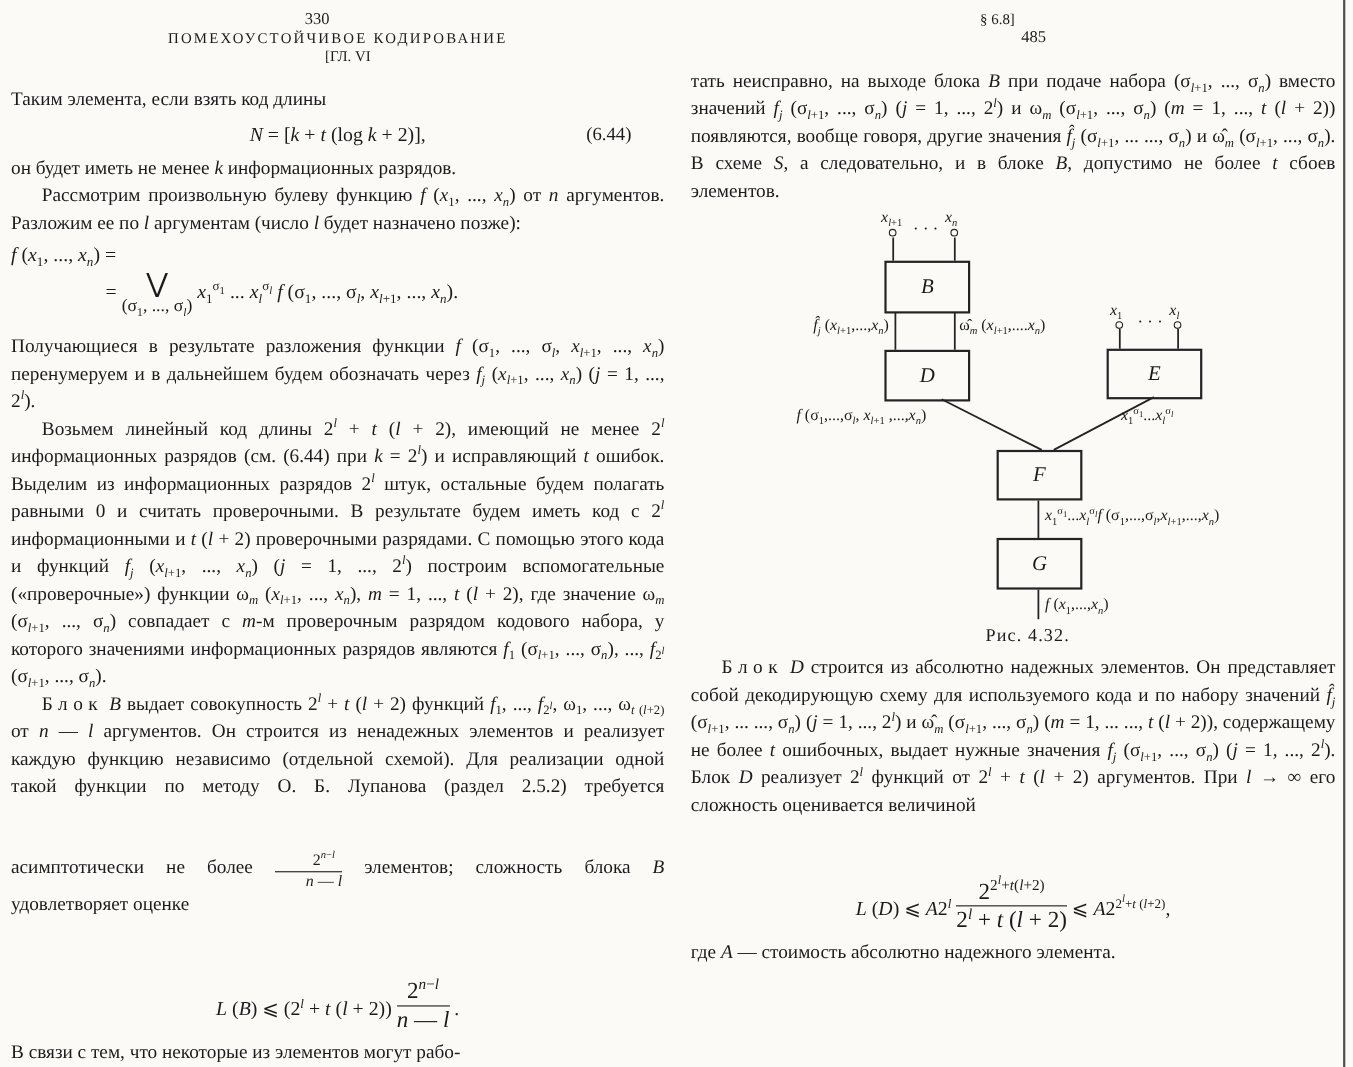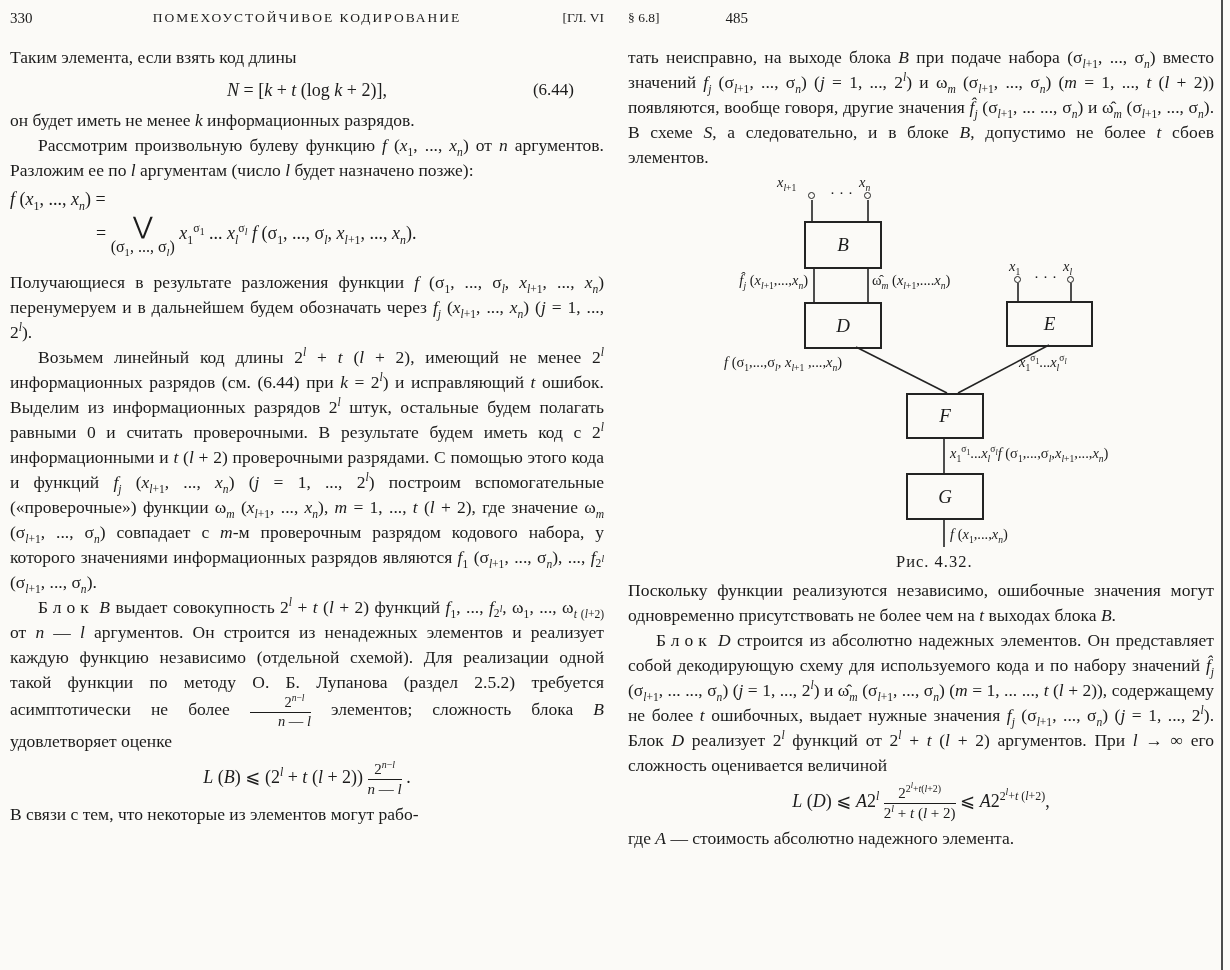--- a/index.html
+++ b/index.html
@@ -4,40 +4,40 @@
 <style>
   html,body{margin:0;padding:0;}
   body{
     width:1230px;height:970px;position:relative;overflow:hidden;
     background:#fbfaf7;color:#1b1b1b;
     font-family:"Liberation Serif","DejaVu Serif",serif;
   }
   .page{position:absolute;top:10px;}
   .page-left{left:10px;width:594px;}
   .page-right{left:628px;width:586px;}
-  .rh{display:flex;align-items:flex-start;margin-bottom:18px;}
+  .rh{display:flex;align-items:center;margin-bottom:18px;flex-direction:column;}
   .rh .num{font-size:15px;min-width:60px;}
   .rh .num.r{text-align:right;}
   .rh .mid{flex:1;text-align:center;font-size:13.5px;letter-spacing:2px;}
   .rh .side{font-size:13.5px;min-width:60px;}
   .rh .side.r{text-align:right;}
   p{margin:0;font-size:17.5px;line-height:25px;text-align:justify;}
   .ind{text-indent:28px;}
   sup,sub{font-size:66%;line-height:0;}
   sup sup,sup sub,sub sub,sub sup{font-size:82%;}
   .sp{letter-spacing:5px;}
   .eq{position:relative;text-align:center;margin:7px 0 5px;font-size:18px;line-height:26px;}
   .eq .eq-tag{position:absolute;right:30px;top:50%;transform:translateY(-50%);font-size:17px;}
   .eq-left{text-align:left;margin:4px 0 8px;}
   .eq-left .l1{font-size:18px;line-height:25px;}
   .eq-left .l2{font-size:18px;padding:2px 0 6px 86px;line-height:1.15;}
-  .frac{display:inline-block;vertical-align:-11px;text-align:center;line-height:1.1;font-size:14.5px;}
+  .frac{display:inline-block;vertical-align:-11px;text-align:center;line-height:1.1;font-size:14.5px;margin-top:48px;}
   .fnum{display:block;border-bottom:1.3px solid currentColor;padding:0 4px 1px;}
   .fden{display:block;padding-top:1px;}
-  .eq .frac{font-size:15px;}
+  .eq .frac{font-size:21px;}
   .nary{display:inline-block;text-align:center;vertical-align:middle;}
   .nary-op{display:block;font-size:24px;line-height:1;}
   .nary-sub{display:block;font-size:16px;line-height:1.1;}
   
   .figure{position:relative;height:398px;margin:4px 0 6px;}
   .fig-lines{position:absolute;left:0;top:0;}
   .fig-lines line{stroke:#232323;stroke-width:1.6;}
   .fbox{position:absolute;border:2px solid #232323;display:flex;align-items:center;justify-content:center;
         font-style:italic;font-size:19px;background:transparent;box-sizing:border-box;}
   .term{position:absolute;width:7px;height:7px;border:1.6px solid #232323;border-radius:50%;box-sizing:border-box;background:#fbfaf7;}
@@ -89,21 +89,21 @@
       <line x1="186" y1="94" x2="186" y2="128"></line>
       <line x1="240" y1="94" x2="240" y2="128"></line>
       <line x1="390" y1="109" x2="390" y2="127"></line>
       <line x1="443" y1="109" x2="443" y2="127"></line>
       <line x1="228" y1="173" x2="319" y2="219"></line>
       <line x1="421" y1="171" x2="330" y2="219"></line>
       <line x1="316" y1="265" x2="316" y2="299"></line>
       <line x1="316" y1="346" x2="316" y2="373"></line>
     </svg>
 
-    <span class="flabel" style="left:149px;top:0px"><i>x</i><sub><i>l</i>+1</sub></span>
+    <span class="flabel" style="left:173px;top:0px"><i>x</i><sub><i>l</i>+1</sub></span>
     <span class="flabel" style="left:231px;top:0px"><i>x<sub>n</sub></i></span>
     <span class="fdots" style="left:202px;top:11px">···</span>
     <span class="term" style="left:180px;top:18px"></span>
     <span class="term" style="left:236px;top:18px"></span>
 
     <div class="fbox" style="left:176px;top:47px;width:78px;height:48px">B</div>
 
     <span class="flabel" style="left:4px;top:98px;width:176px;text-align:right"><i>f̂<sub>j</sub></i> (<i>x</i><sub><i>l</i>+1</sub>,...,<i>x<sub>n</sub></i>)</span>
     <span class="flabel" style="left:244px;top:98px">ω̂<sub><i>m</i></sub> (<i>x</i><sub><i>l</i>+1</sub>,....<i>x<sub>n</sub></i>)</span>
 
@@ -122,21 +122,20 @@
 
     <div class="fbox" style="left:278px;top:219px;width:78px;height:46px">F</div>
     <span class="flabel" style="left:322px;top:271px"><i>x</i><sub>1</sub><sup>σ<sub>1</sub></sup>...<i>x<sub>l</sub></i><sup>σ<sub><i>l</i></sub></sup><i>f</i> (σ<sub>1</sub>,...,σ<sub><i>l</i></sub>,<i>x</i><sub><i>l</i>+1</sub>,...,<i>x<sub>n</sub></i>)</span>
 
     <div class="fbox" style="left:278px;top:299px;width:78px;height:47px">G</div>
     <span class="flabel" style="left:322px;top:352px"><i>f</i> (<i>x</i><sub>1</sub>,...,<i>x<sub>n</sub></i>)</span>
 
     <span class="fcaption" style="left:268px;top:378px">Рис. 4.32.</span>
   </div>
 
-  <p>Поскольку функции реализуются независимо, ошибочные значения могут одновременно присутствовать не более чем на <i>t</i> выходах блока <i>B</i>.</p>
   <p class="ind"><span class="sp">Блок</span> <i>D</i> строится из абсолютно надежных элементов. Он представляет собой декодирующую схему для используемого кода и по набору значений <i>f̂<sub>j</sub></i> (σ<sub><i>l</i>+1</sub>, ... ..., σ<sub><i>n</i></sub>) (<i>j</i> = 1, ..., 2<sup><i>l</i></sup>) и ω̂<sub><i>m</i></sub> (σ<sub><i>l</i>+1</sub>, ..., σ<sub><i>n</i></sub>) (<i>m</i> = 1, ... ..., <i>t</i> (<i>l</i> + 2)), содержащему не более <i>t</i> ошибочных, выдает нужные значения <i>f<sub>j</sub></i> (σ<sub><i>l</i>+1</sub>, ..., σ<sub><i>n</i></sub>) (<i>j</i> = 1, ..., 2<sup><i>l</i></sup>). Блок <i>D</i> реализует 2<sup><i>l</i></sup> функций от 2<sup><i>l</i></sup> + <i>t</i> (<i>l</i> + 2) аргументов. При <i>l</i> → ∞ его сложность оценивается величиной</p>
   <div class="eq">
     <span><i>L</i> (<i>D</i>) ⩽ <i>A</i>2<sup><i>l</i></sup> <span class="frac"><span class="fnum">2<sup>2<sup><i>l</i></sup>+<i>t</i>(<i>l</i>+2)</sup></span><span class="fden">2<sup><i>l</i></sup> + <i>t</i> (<i>l</i> + 2)</span></span> ⩽ <i>A</i>2<sup>2<sup><i>l</i></sup>+<i>t</i> (<i>l</i>+2)</sup>,</span>
   </div>
   <p>где <i>A</i> — стоимость абсолютно надежного элемента.</p>
 </div>
 
 <div class="edge-line" style="left:1221px"></div>
 
 </body></html>

